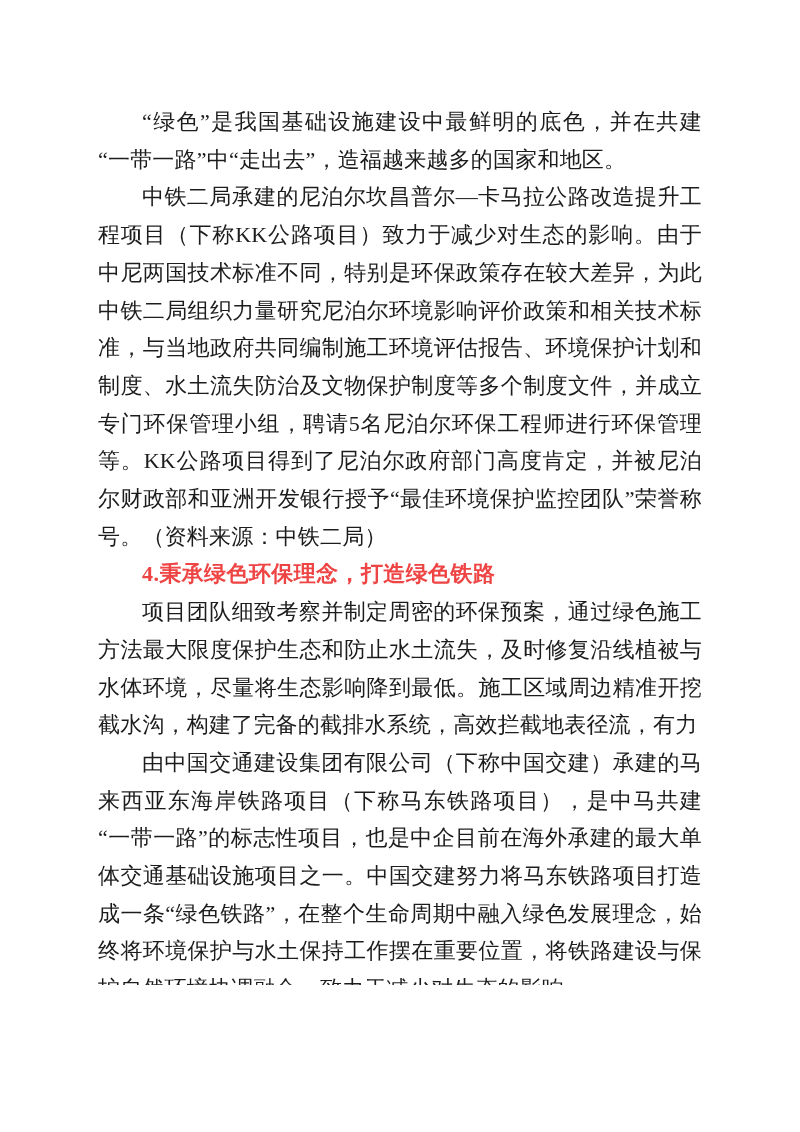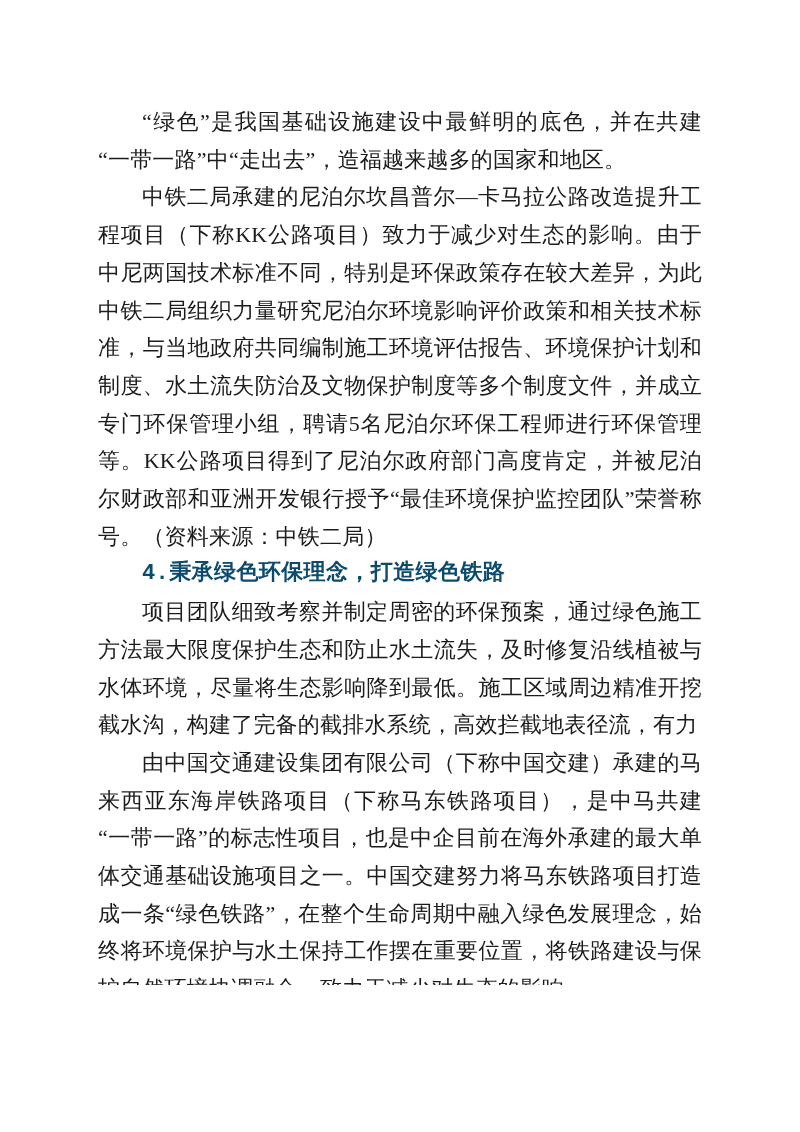--- a/index.html
+++ b/index.html
@@ -27,27 +27,27 @@
     font-size: 22px;
     line-height: 37.7px;
     text-indent: 2em;
     text-align: justify;
     text-justify: inter-ideograph;
     letter-spacing: 0.2px;
     word-break: break-all;
   }
   .section-heading {
     margin: 0;
-    font-family: Liberation Mono, monospace;
+    font-family: Liberation Serif, serif;
     font-weight: 700;
     font-size: 22px;
     line-height: 37.7px;
     text-indent: 2em;
     letter-spacing: 0.4px;
-    color: #0c4a6e;
+    color: #ef4444;
   }
   .page-number {
     position: absolute;
     left: 103px;
     top: 1039px;
     font-size: 21px;
     letter-spacing: 3px;
     color: #222222;
     font-family: "Liberation Serif", "DejaVu Serif", serif;
   }

